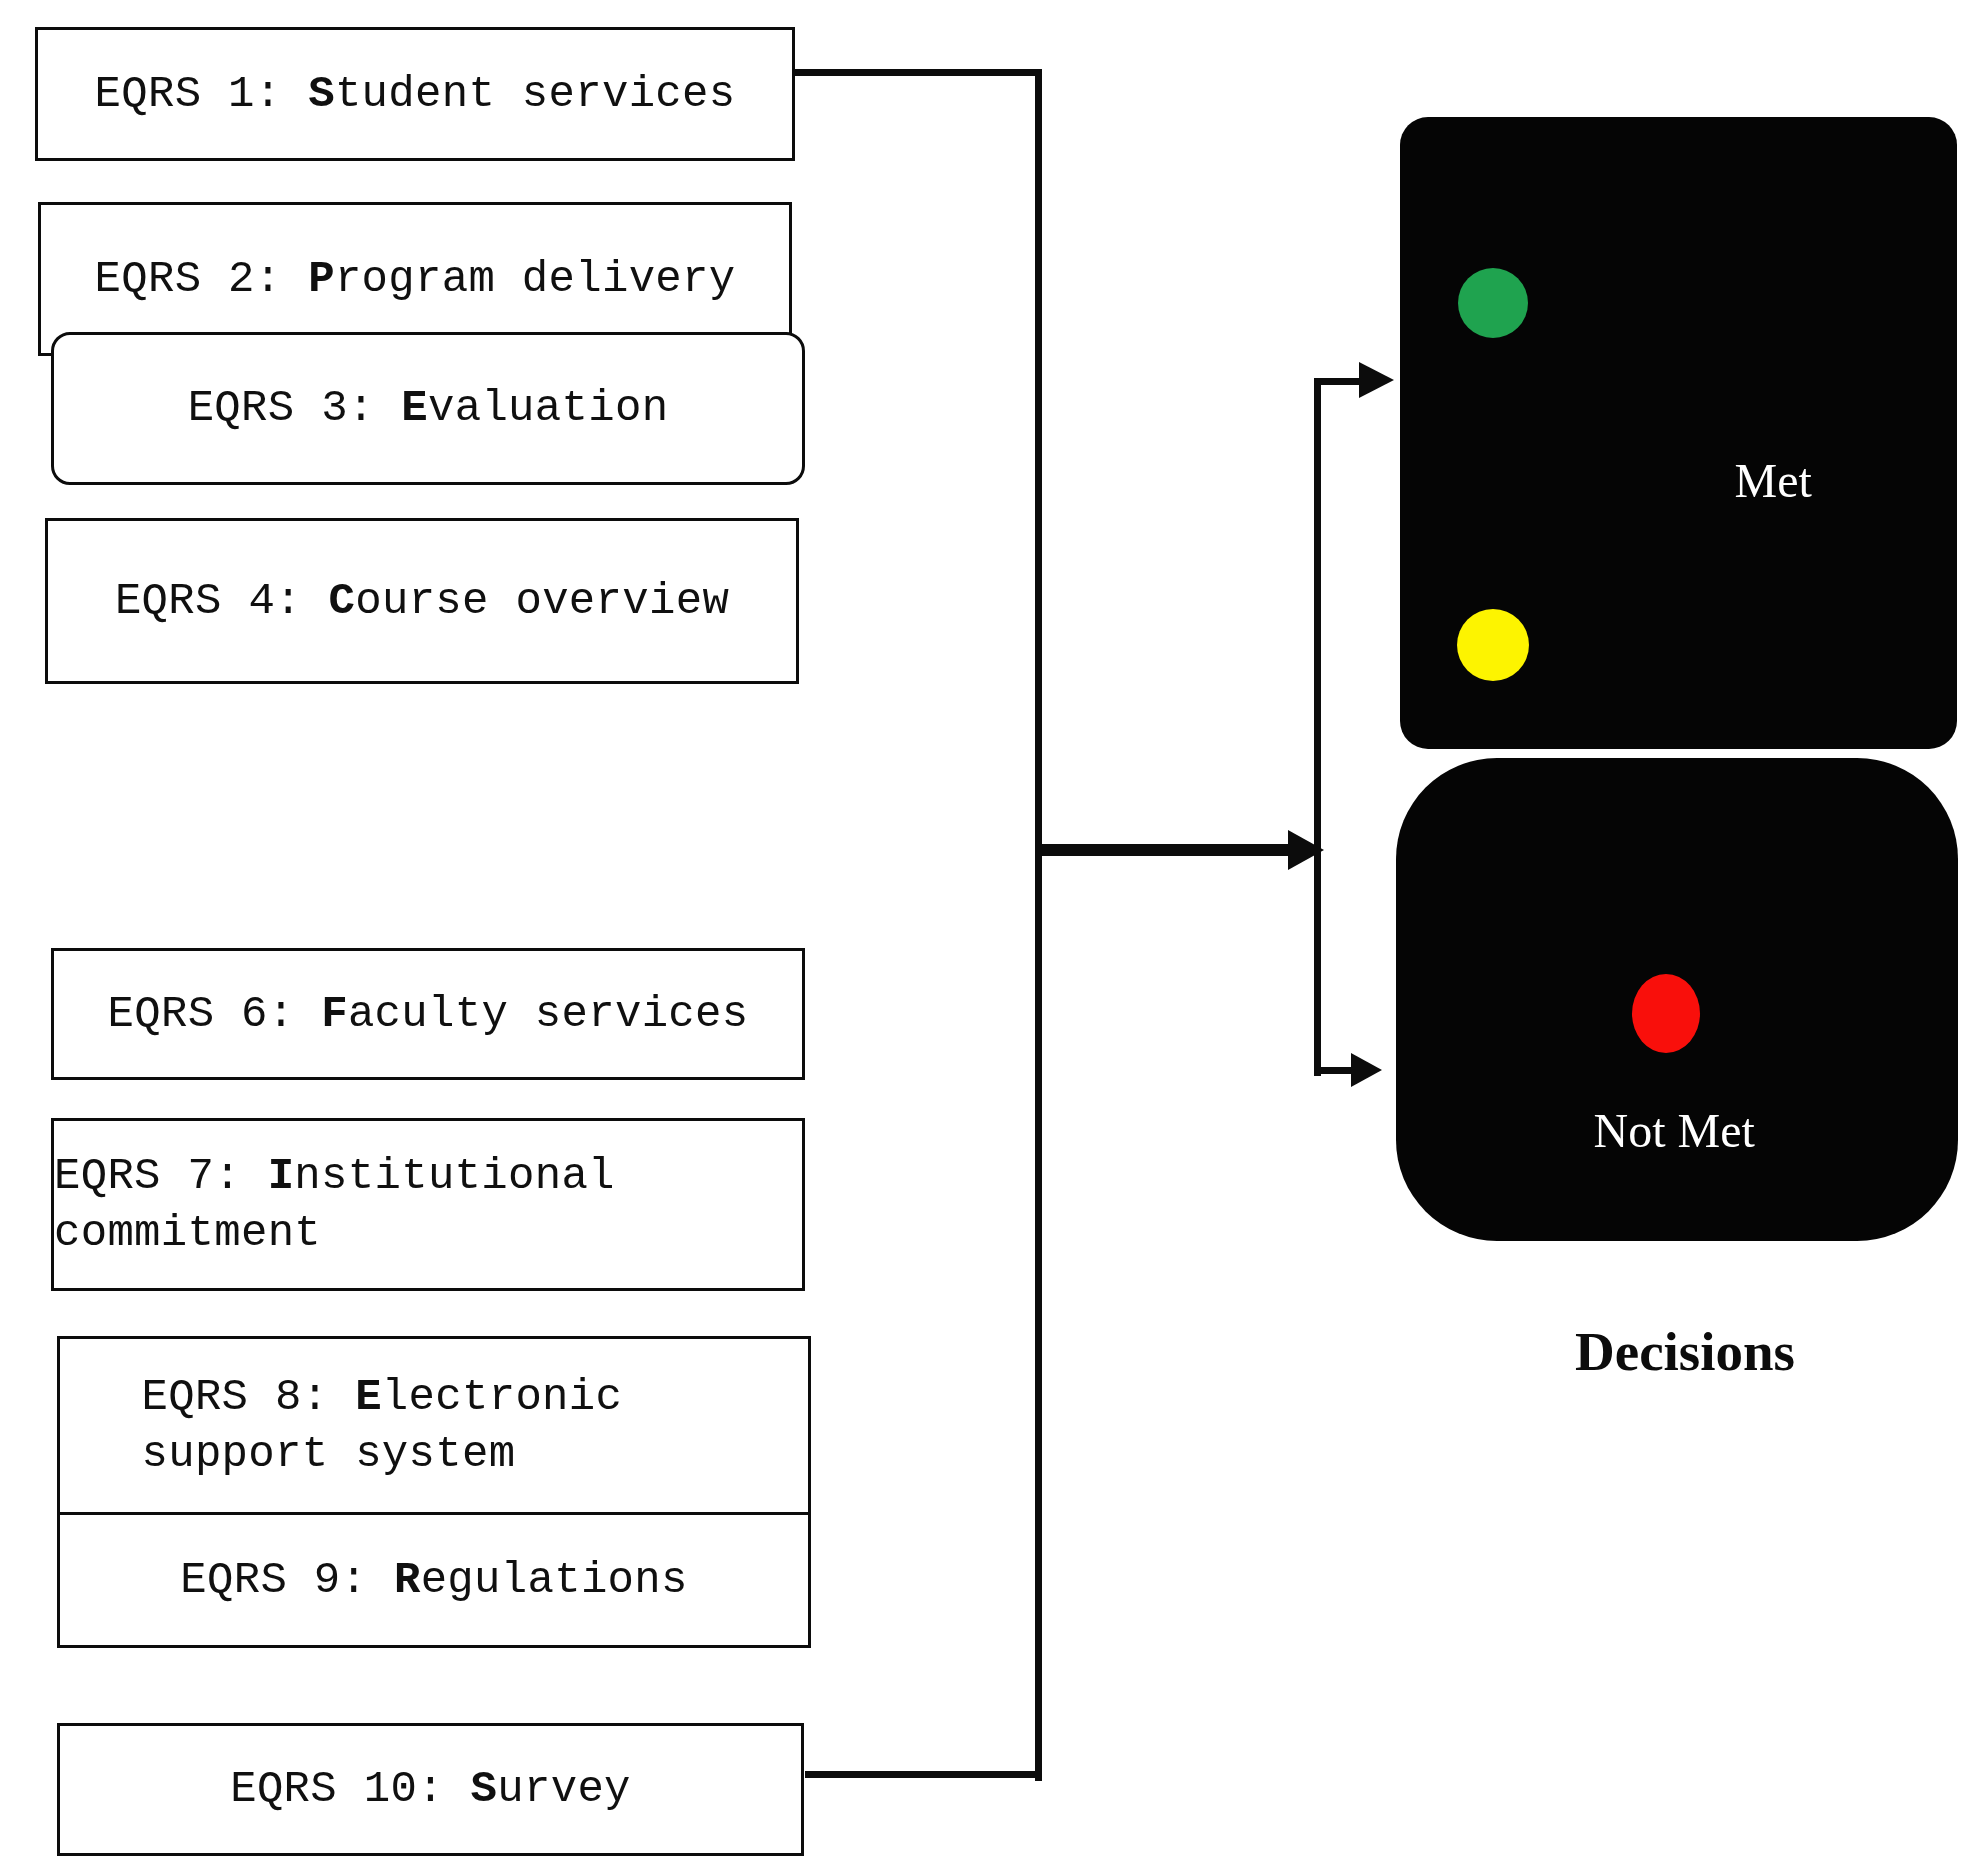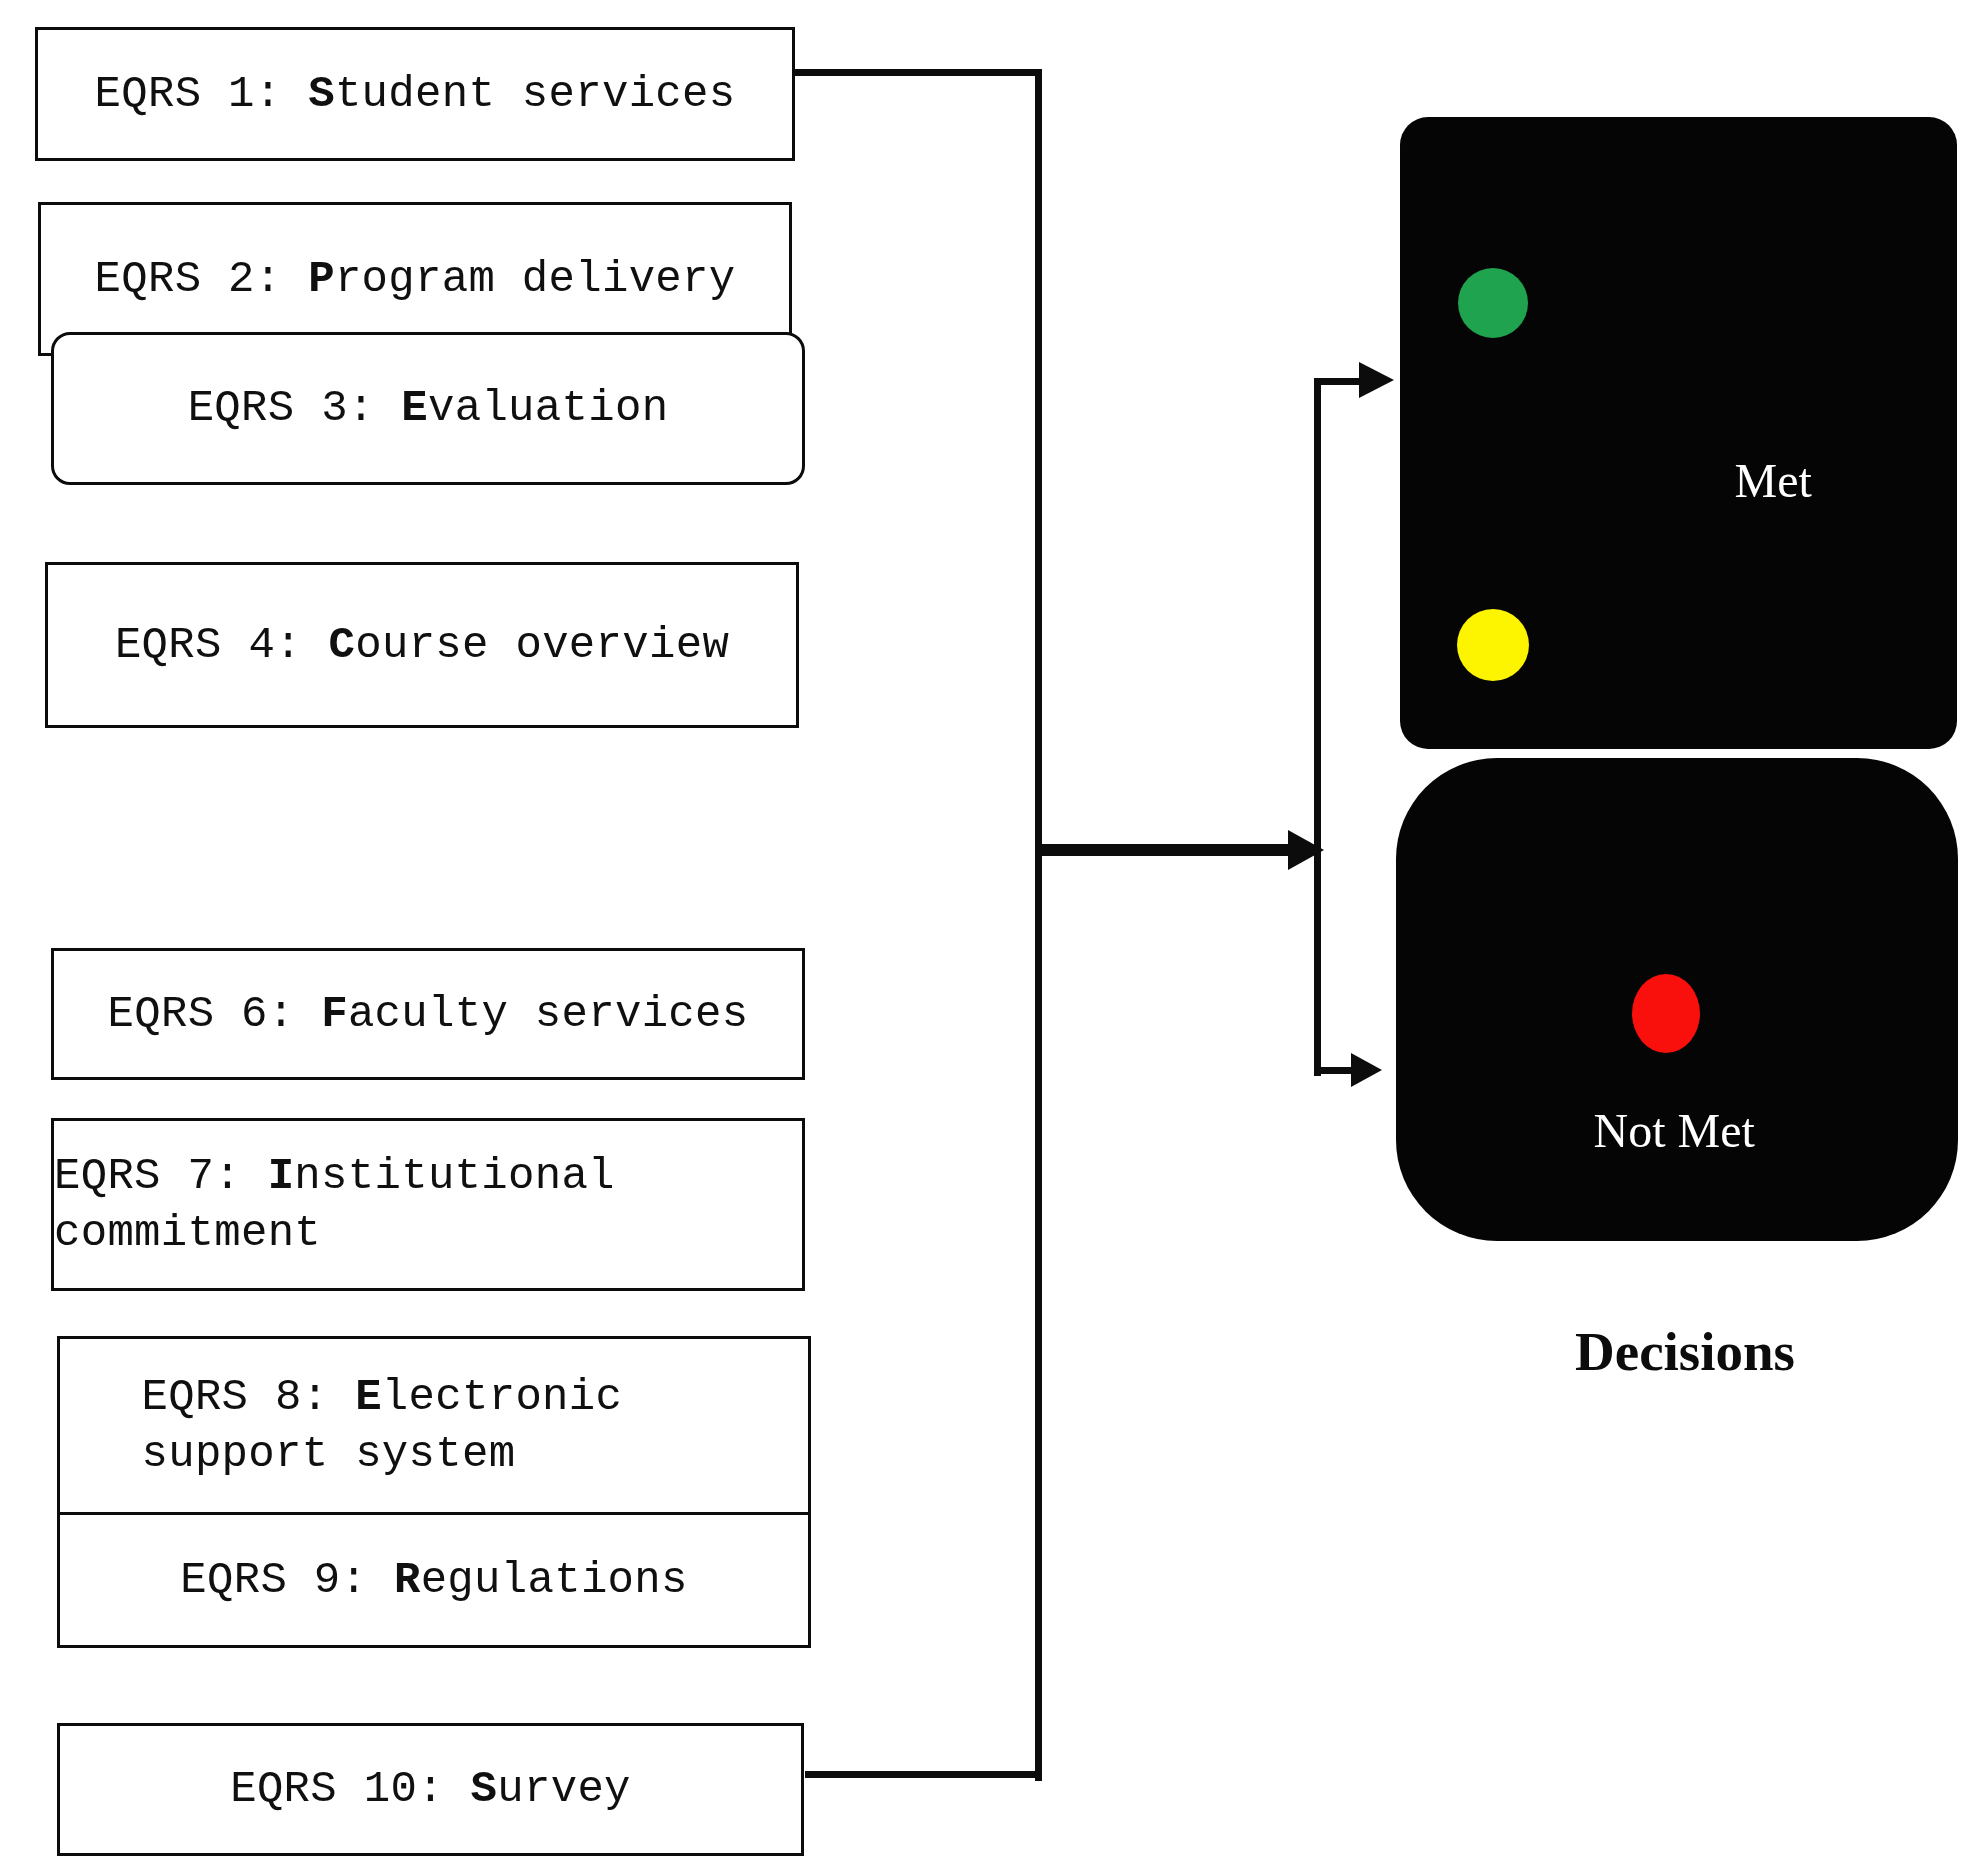--- a/index.html
+++ b/index.html
@@ -26,21 +26,21 @@
   .eqrs-box .lbl {
     font-size: 44px;
     color: #101010;
     line-height: 1.28;
     letter-spacing: 0.3px;
   }
   .eqrs-box .lbl b { font-weight: bold; }
   .b1  { left: 35px;  top: 27px;   width: 760px; height: 134px; }
   .b2  { left: 38px;  top: 194px;  width: 754px; height: 154px; margin-top: 8px; }
   .b3  { left: 51px;  top: 332px;  width: 754px; height: 153px; border-radius: 19px; }
-  .b4  { left: 45px;  top: 518px;  width: 754px; height: 166px; margin-top: 44px; }
+  .b4  { left: 45px;  top: 518px;  width: 754px; height: 166px; }
   .b5  { left: 51px;  top: 735px; width: 754px; height: 173px; }
   .b6  { left: 51px;  top: 948px; width: 754px; height: 132px; }
   .b7  { left: 51px;  top: 1118px; width: 754px; height: 173px; }
   .b8  { left: 57px; top: 1336px; width: 754px; height: 179px; }
   .b9  { left: 57px; top: 1512px; width: 754px; height: 136px; }
   .b10 { left: 57px; top: 1723px; width: 747px; height: 133px; }
   .b5 .lbl { max-width: 720px; }
   .b8 .lbl { max-width: 585px; }
   
   .line { position: absolute; background: #0c0c0c; }

